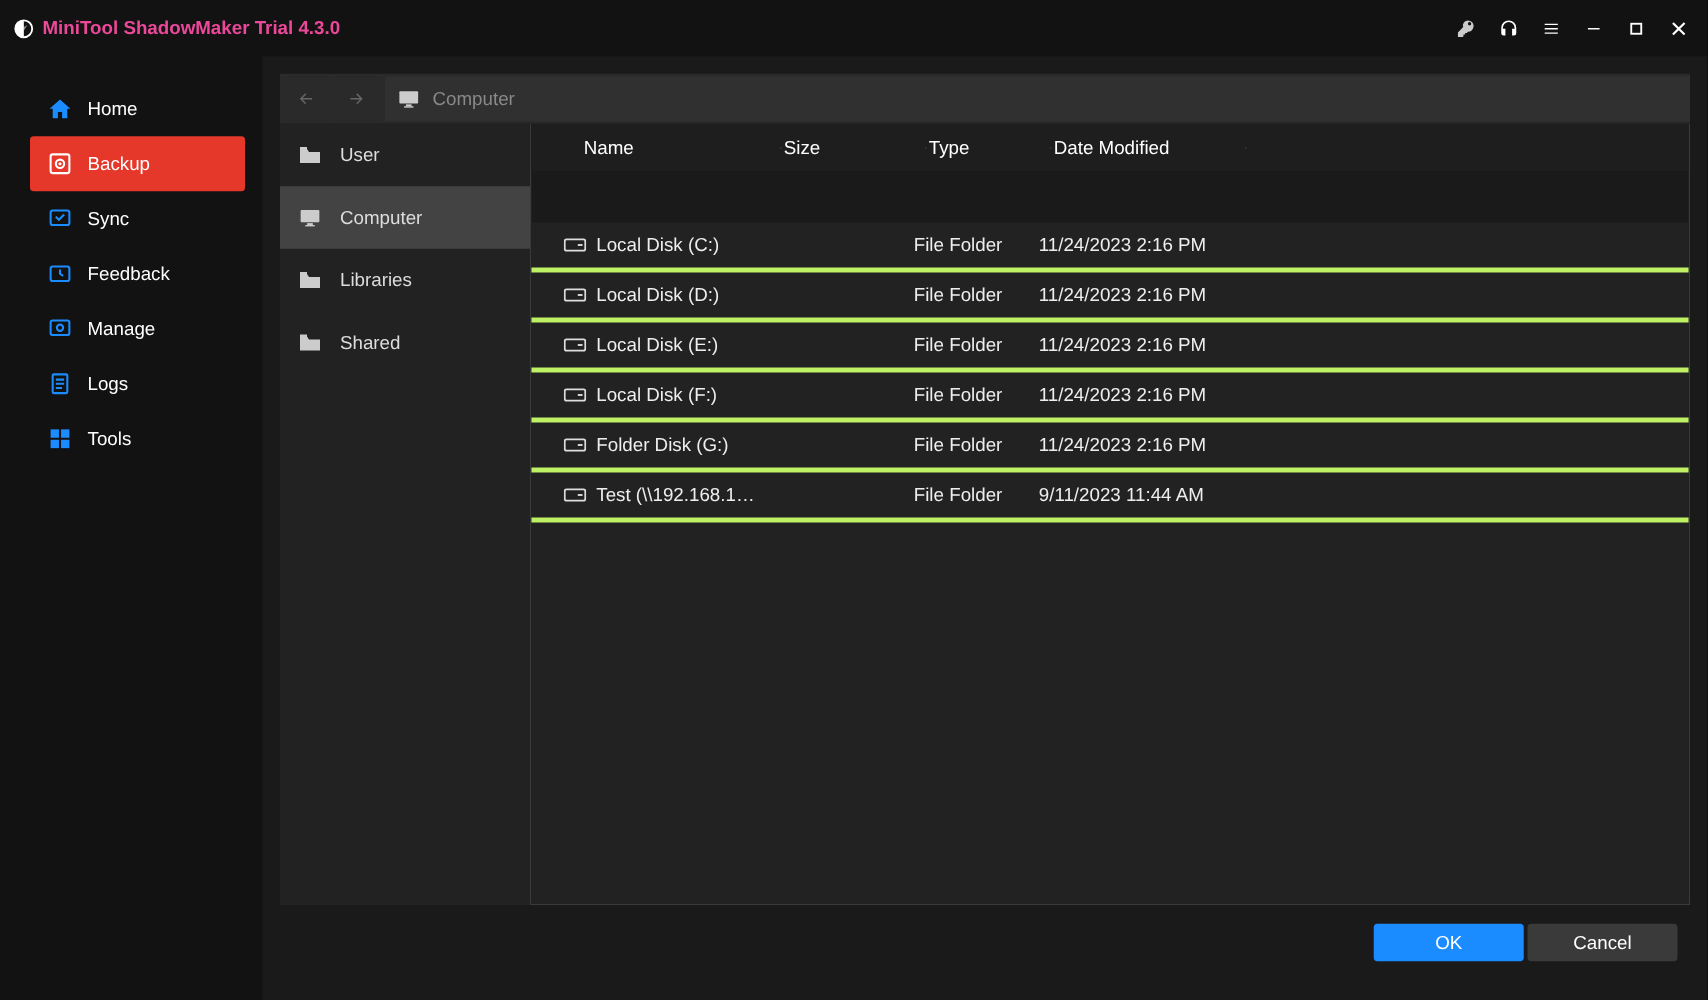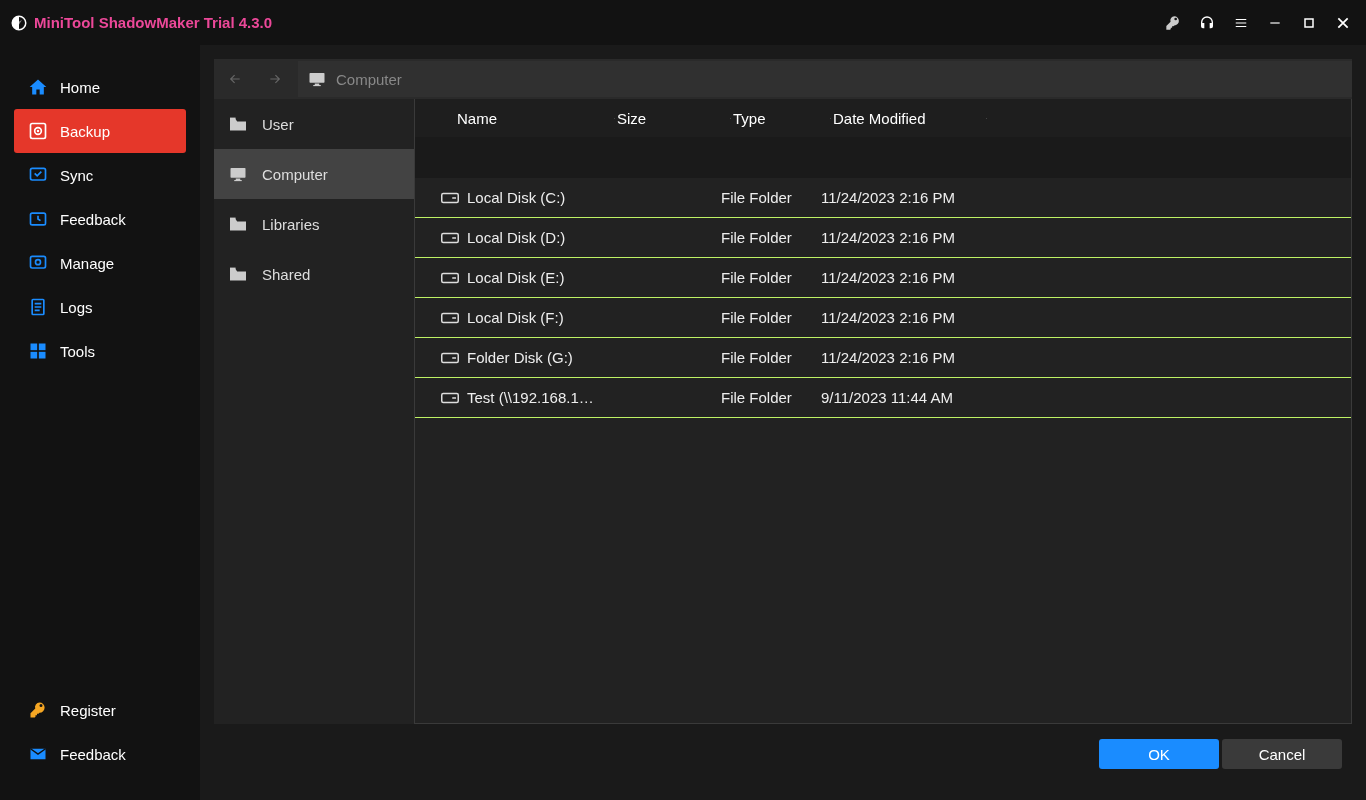--- a/index.html
+++ b/index.html
@@ -8,21 +8,21 @@
   
   .titlebar { height: 45px; display: flex; align-items: center; padding: 0 6px 0 10px; background: #121212; }
   .titlebar .logo { width: 18px; height: 18px; margin-right: 6px; display:flex; align-items:center; justify-content:center;}
   .titlebar .title { font-size: 15px; font-weight: 600; color: #ec4899; }
   .titlebar .spacer { flex: 1; }
   .titlebar .tb-btn { width: 34px; height: 32px; display: flex; align-items: center; justify-content: center; color: #ccc; }
   .tb-key { color: #f5a623; }
   
   .body { flex: 1; display: flex; min-height: 0; }
   
-  .sidebar { width: 200px; background: #121212; display: flex; flex-direction: column; padding-top: 20px; }
+  .sidebar { width: 200px; background: #121212; display: flex; flex-direction: column; padding-top: 20px; margin-left: 10px; }
   .nav { display: flex; flex-direction: column; gap: 0; padding: 0 14px; }
   .nav-item { height: 44px; display: flex; align-items: center; gap: 12px; padding: 0 14px; border-radius: 3px; font-size: 15px; color: #fff; cursor: pointer; }
   .nav-item .icon { width: 20px; height: 20px; display:flex; align-items:center; justify-content:center; color: #1a8cff; }
   .nav-item.active { background: #e5372a; }
   .nav-item.active .icon { color: #fff; }
   .sidebar .bottom { margin-top: auto; padding: 0 14px 24px 14px; display:flex; flex-direction:column; }
   .bottom .nav-item .icon.key { color: #f5a623; }
   
   .main { flex: 1; background: #1a1a1a; padding: 14px 14px 16px 14px; display: flex; flex-direction: column; min-height:0;}
   .content-box { flex:1; display:flex; flex-direction:column; min-height:0; }
@@ -40,21 +40,21 @@
   
   .tablewrap { flex:1; display:flex; flex-direction:column; min-height:0; border: 1px solid #3a3a3a; border-top:none;gap:41px; }
   .thead { height: 38px; display:flex; align-items:center; background:#1e1e1e; color:#fff; font-size:15px; padding-left: 40px; }
   .th { padding: 0 2px; position:relative; }
   .th.sep::after { content:""; position:absolute; right:0; top:8px; bottom:8px; width:1px; background:#444;}
   .th-name { width: 160px; }
   .th-size { width: 116px; }
   .th-type { width: 100px; }
   .th-date { width: 156px; }
   .tbody { flex:1; overflow:auto; background:#222; }
-  .row { height: 40px; display:flex; align-items:center; padding-left: 24px; font-size:15px; color:#eee; border-bottom: 1px solid #bef264;}
+  .row { height: 40px; display:flex; align-items:center; padding-left: 24px; font-size:15px; color:#eee; border-bottom: 4px solid #bef264;}
   .cell { padding: 0 2px; overflow:hidden; text-overflow:ellipsis; white-space:nowrap;}
   .c-name { width: 280px; display:flex; align-items:center; gap:8px;}
   .c-name .dicon { width:18px; height:12px; flex:0 0 18px; display:flex; align-items:center; justify-content:center; color:#ccc;}
   .c-type { width: 100px; }
   .c-date { width: 200px; }
   
   .footer { height: 60px; display:flex; align-items:center; justify-content:flex-end; gap: 3px; padding-right: 10px; }
   .btn { width: 120px; height: 30px; border-radius: 3px; display:flex; align-items:center; justify-content:center; font-size:15px; cursor:pointer; }
   .btn-primary { background: #1a8cff; color:#fff; }
   .btn-secondary { background: #3a3a3a; color:#fff; }
@@ -167,39 +167,20 @@
         <div class="nav-item">
           <span class="icon">
               <svg width="20" height="20" viewBox="0 0 24 24">
                 <rect x="3" y="3" width="8" height="8" fill="currentColor"></rect>
                 <rect x="13" y="3" width="8" height="8" fill="currentColor"></rect>
                 <rect x="3" y="13" width="8" height="8" fill="currentColor"></rect>
                 <rect x="13" y="13" width="8" height="8" fill="currentColor"></rect>
               </svg>
             </span>
           <span>Tools</span>
-        </div>
-      </div>
-      <div class="bottom">
-        <div class="nav-item">
-          <span class="icon key">
-              <svg width="18" height="18" viewBox="0 0 24 24">
-                <path fill="currentColor" d="M14 2a6 6 0 0 0-5.65 8L2 16.35V22h5.65l1-1v-2h2v-2h2l1.35-1.35A6 6 0 1 0 14 2zm2 6a2 2 0 1 1 0-4 2 2 0 0 1 0 4z"></path>
-              </svg>
-            </span>
-          <span>Register</span>
-        </div>
-        <div class="nav-item">
-          <span class="icon">
-              <svg width="18" height="18" viewBox="0 0 24 24">
-                <rect x="2" y="5" width="20" height="14" fill="currentColor"></rect>
-                <path d="M2 5l10 7L22 5" fill="none" stroke="#121212" stroke-width="2"></path>
-              </svg>
-            </span>
-          <span>Feedback</span>
         </div>
       </div>
     </div>
 
     <div class="main">
       <div class="content-box">
 
         <div class="navbar">
           <div class="navbtn">
             <svg width="14" height="14" viewBox="0 0 24 24">

